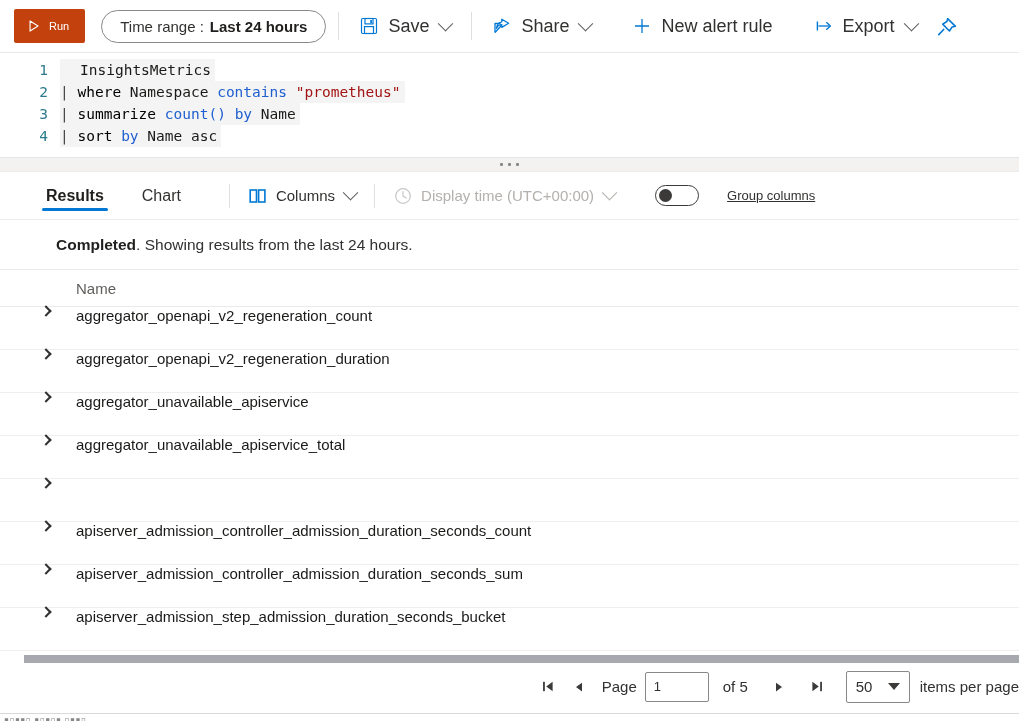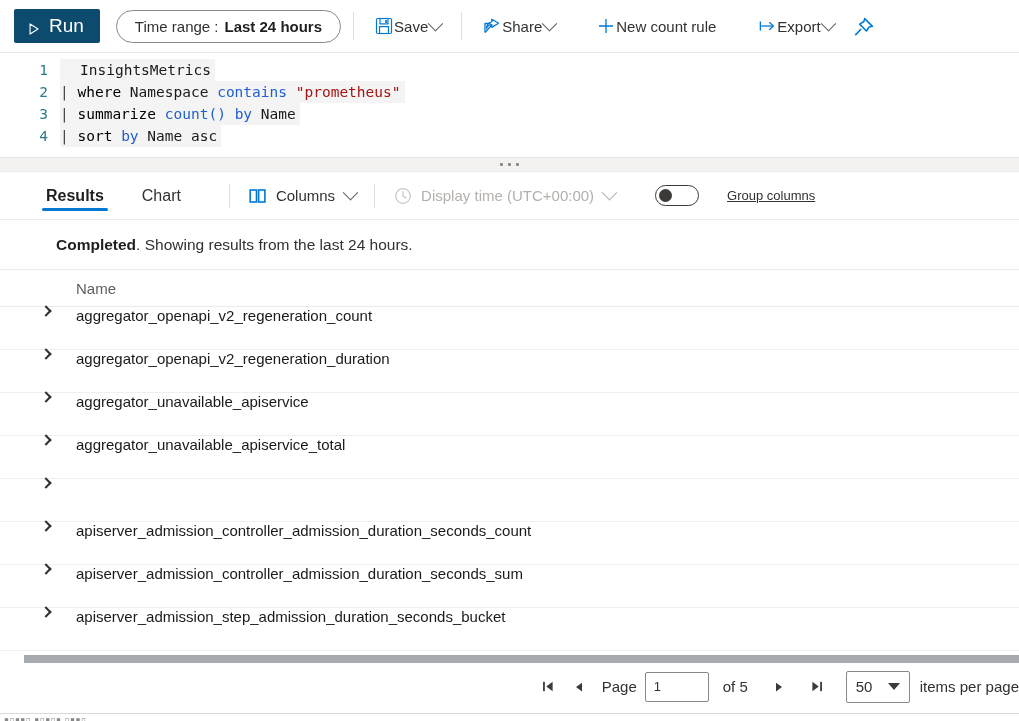--- a/index.html
+++ b/index.html
@@ -17,44 +17,44 @@
   .cmdbar {
     height: 53px;
     display: flex; align-items: center;
     padding: 0 0 0 14px;
     background: #ffffff;
     border-bottom: 1px solid #e8e8e8;
     white-space: nowrap;
   }
   .run-btn {
     display: inline-flex; align-items: center; gap: 8px;
-    background: #0c4a6e; color: #fff;
+    background: #c2410c; color: #fff;
     height: 34px; padding: 0 16px 0 13px;
     border: none; border-radius: 2px;
-    font-size: 19px; cursor: pointer;
+    font-size: 11px; cursor: pointer;
   }
   .play-ic { width:14px; height:14px; display:inline-block; }
 
   .timerange {
     margin-left: 16px;
     display: inline-flex; align-items: center;
     height: 33px; padding: 0 18px;
     border: 1px solid #8a8886; border-radius: 17px;
     font-size: 15px; color: #323130; cursor: pointer;
     background: #fff;
   }
   .timerange .tr-label { color:#323130; }
   .timerange .tr-value { font-weight: 700; margin-left: 6px; color:#201f1e; }
 
   .vsep { width:1px; height:28px; background:#e1dfdd; margin: 0 12px; flex: none; }
 
   .cmd-item {
-    display: inline-flex; align-items: center; 
+    display: inline-flex; align-items: center; gap: 9px;
     height: 34px; padding: 0 8px;
-    font-size: 15px; color: #323130; cursor: pointer;
+    font-size: 18px; color: #323130; cursor: pointer;
     background: none; border: none;
     white-space: nowrap;
     justify-content: center;
   }
   .chev {
     display:inline-block; width:11px; height:11px;
     border-right:1.6px solid #605e5c; border-bottom:1.6px solid #605e5c;
     transform: rotate(45deg) translate(-2px,-2px);
     margin-left: 2px;
   }
@@ -255,21 +255,21 @@
     </div>
 
     <div class="vsep" style="visibility:hidden"></div>
 
     <div class="cmd-item">
       <span class="ic">
         <svg viewBox="0 0 20 20" width="20" height="20">
           <path d="M10 3 V17 M3 10 H17" stroke="#0078d4" stroke-width="1.3" fill="none"></path>
         </svg>
       </span>
-      <span>New count rule</span>
+      <span>New alert rule</span>
     </div>
 
     <div class="vsep" style="visibility:hidden"></div>
 
     <div class="cmd-item">
       <span class="ic">
         <svg viewBox="0 0 20 20" width="20" height="20">
           <path d="M3.4 5.5 V14.5" stroke="#0078d4" stroke-width="1.4" fill="none"></path>
           <path d="M4.4 10 H15.4" stroke="#0078d4" stroke-width="1.3" fill="none"></path>
           <path d="M12.6 6.6 L16.4 10 L12.6 13.4" fill="none" stroke="#0078d4" stroke-width="1.3" stroke-linejoin="round" stroke-linecap="round"></path>

